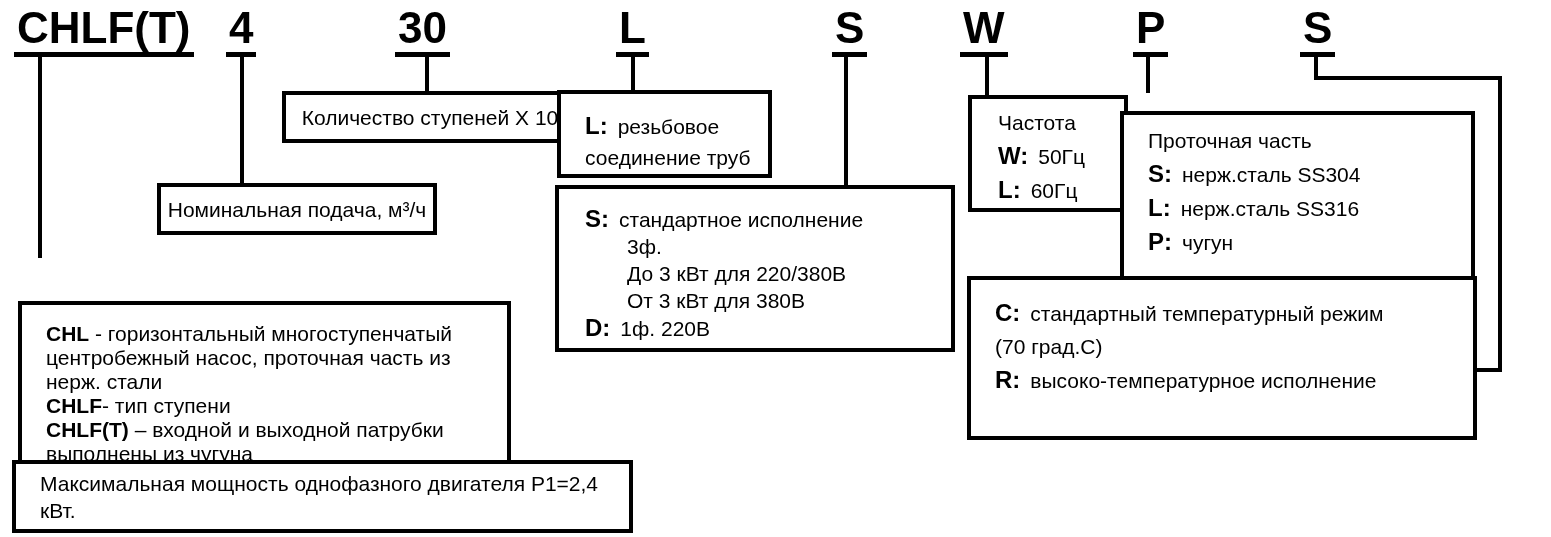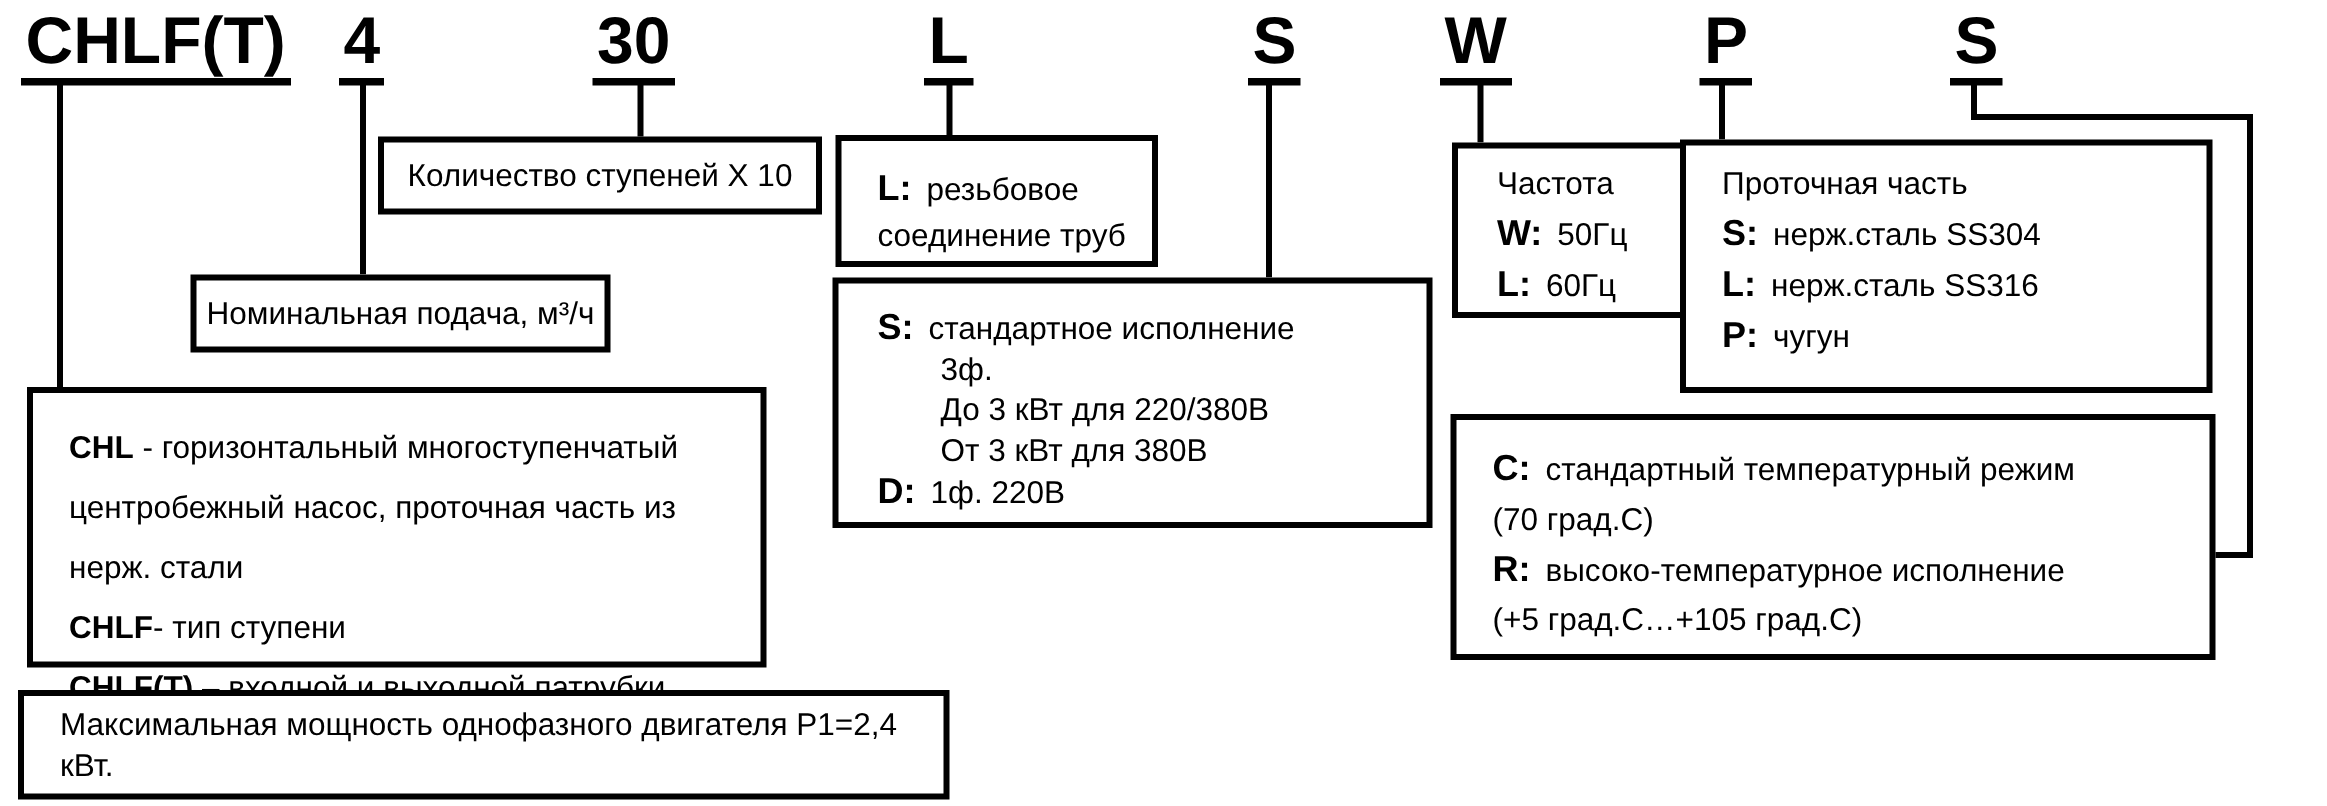--- a/index.html
+++ b/index.html
@@ -29,29 +29,29 @@
   .hl{height:4px;}
   
   .bx{
     position:absolute;
     border:4px solid #000;
     box-sizing:border-box;
     background:#fff;
     font-size:21px;
     line-height:27px;
   }
-  .center{display:flex;align-items:center;justify-content:center;text-align:center;}
+  .center{display:flex;align-items:center;justify-content:center;text-align:center;margin-left:30px;}
   .kp{font-weight:700;font-size:24px;margin-right:10px;}
   .kp:empty{display:none;margin:0;}
   .bline{white-space:nowrap;}
   .indent{padding-left:42px;}
   .cp{margin:0;}
   .cp b{font-weight:700;}
   .lh33{line-height:33px;}
-  .lh28{line-height:40px;}
+  .lh28{line-height:24px;margin-top:43px;}
 </style>
 </head>
 <body>
 
 <div id="stage">
 
   <span class="lbl" style="left:14px">CHLF(T)</span>
   <span class="lbl" style="left:226px">4</span>
   <span class="lbl" style="left:395px">30</span>
   <span class="lbl" style="left:616px">L</span>
@@ -101,27 +101,26 @@
     <div class="bline indent"><span>От 3 кВт для 380В</span></div>
     <div class="bline"><span class="kp">D:</span><span>1ф. 220В</span></div>
   </div>
 
   <div class="bx lh33" style="left:968px;top:95px;width:160px;height:117px;padding:7px 5px 0 26px">
     <div class="bline"><span>Частота</span></div>
     <div class="bline"><span class="kp">W:</span><span>50Гц</span></div>
     <div class="bline"><span class="kp">L:</span><span>60Гц</span></div>
   </div>
 
-  <div class="bx lh33" style="left:1120px;top:93px;width:355px;height:169px;padding:9px 5px 0 24px">
+  <div class="bx lh33" style="left:1120px;top:111px;width:355px;height:169px;padding:9px 5px 0 24px">
     <div class="bline"><span>Проточная часть</span></div>
     <div class="bline"><span class="kp">S:</span><span>нерж.сталь SS304</span></div>
     <div class="bline"><span class="kp">L:</span><span>нерж.сталь SS316</span></div>
     <div class="bline"><span class="kp">P:</span><span>чугун</span></div>
   </div>
 
   <div class="bx lh33" style="left:967px;top:276px;width:510px;height:164px;padding:16px 10px 0 24px">
     <div class="bline"><span class="kp">C:</span><span>стандартный температурный режим</span></div>
     <div class="bline"><span>(70 град.C)</span></div>
     <div class="bline"><span class="kp">R:</span><span>высоко-температурное исполнение</span></div>
-    <div class="bline"><span>(+5 град.C…+105 град.C)</span></div>
   </div>
 
 </div>
 
 </body></html>

